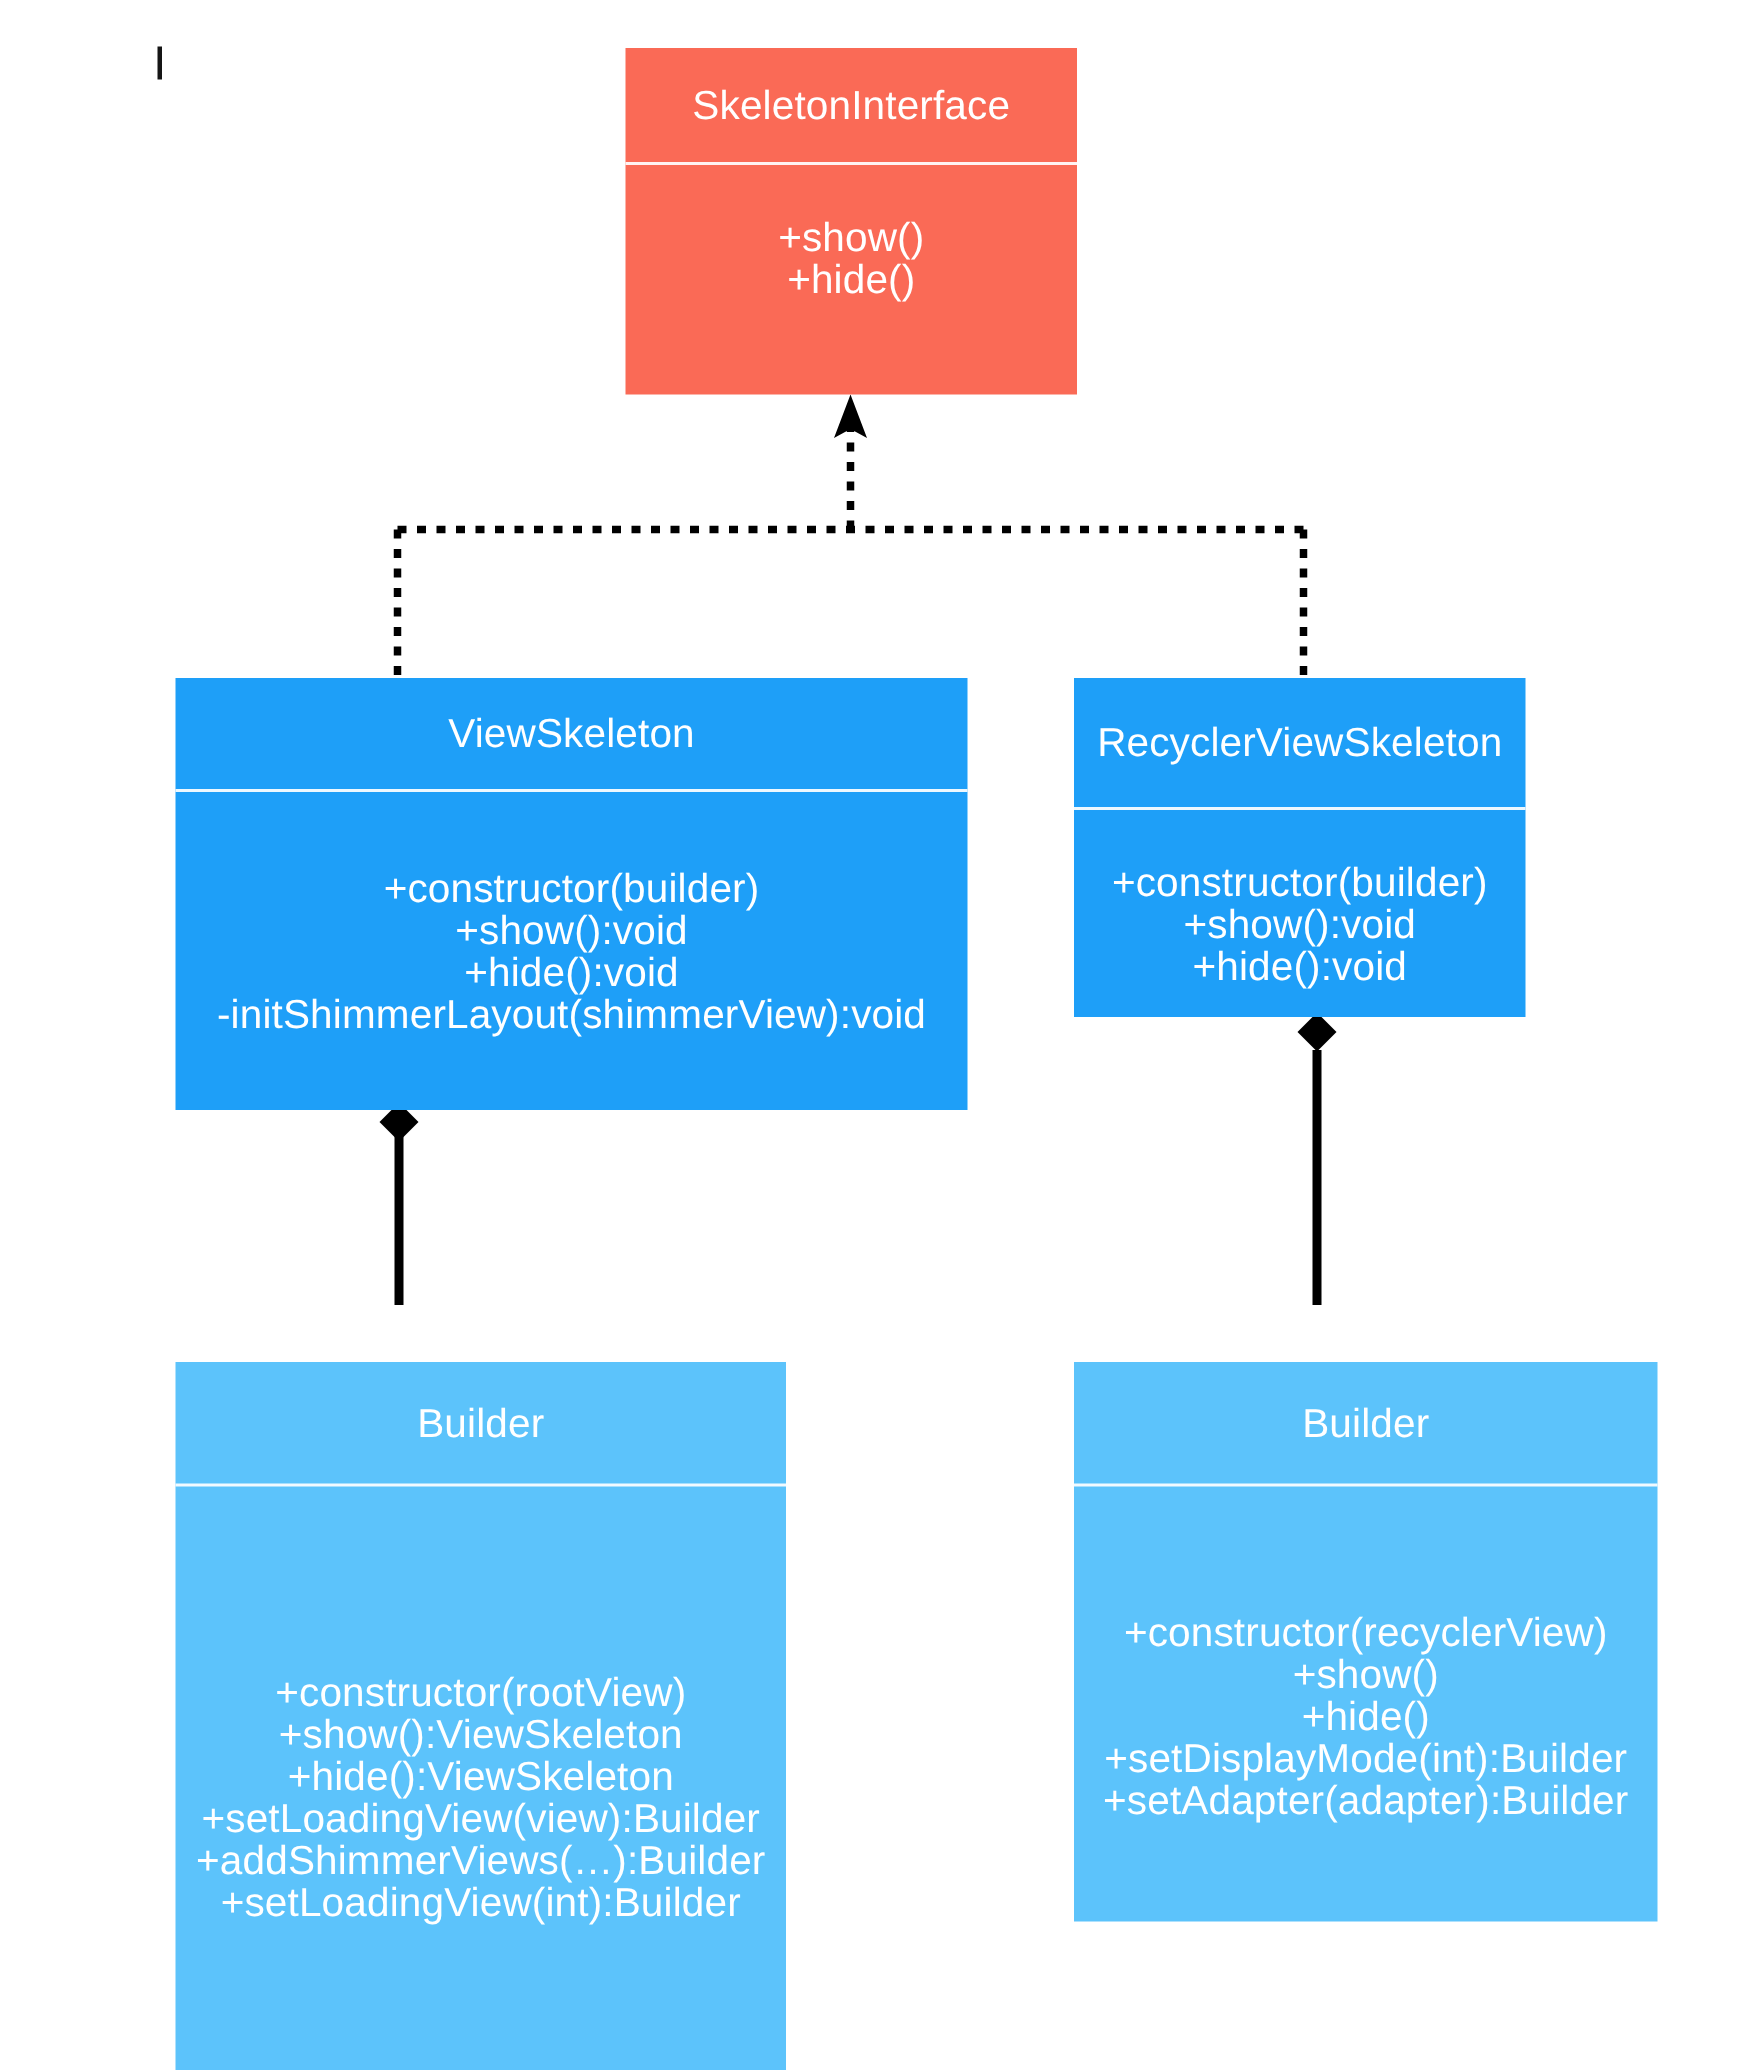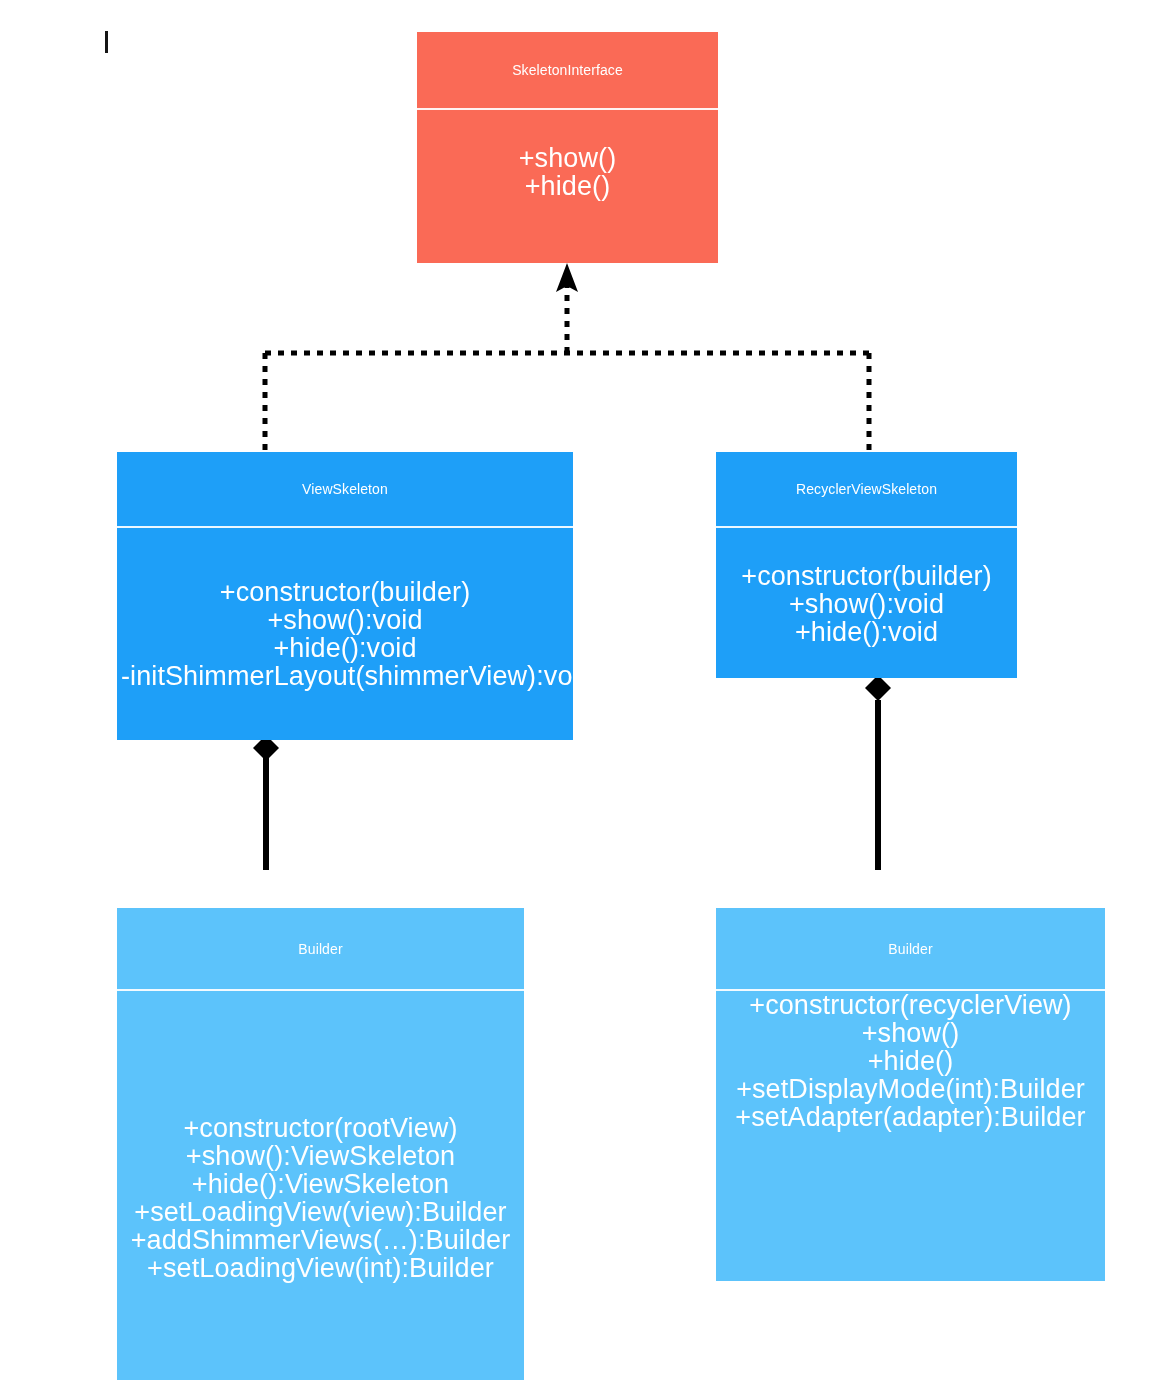--- a/index.html
+++ b/index.html
@@ -23,21 +23,21 @@
   
   .uml-box {
     position: absolute;
     box-sizing: border-box;
     color: #ffffff;
     display: flex;
     flex-direction: column;
     z-index: 3;
   }
   .uml-title {
-    font-size: 14px;
+    font-size: 27px;
     line-height: 26px;
     letter-spacing: 0.1px;
     display: flex;
     align-items: center;
     justify-content: center;
     border-bottom: 2px solid rgba(255,255,255,0.92);
     box-sizing: border-box;
   }
   .uml-members {
     flex: 1 1 auto;
@@ -57,35 +57,35 @@
   
   .c-interface { background: #fa6a56; }
   .c-impl      { background: #1e9ff8; }
   .c-builder   { background: #5cc3fb; margin-top: 38px; }
 
   
   #box-skeleton-interface { left: 417px; top: 32px;  width: 301px; height: 231px; }
   #box-skeleton-interface .uml-title   { height: 78px; }
   #box-skeleton-interface .uml-members { padding-top: 34px; justify-content: flex-start; }
 
-  #box-view-skeleton { left: 117px; top: 452px; width: 456px; height: 288px; }
+  #box-view-skeleton { left: 117px; top: 452px; width: 528px; height: 288px; }
   #box-view-skeleton .uml-title   { height: 76px; }
   #box-view-skeleton .uml-members { padding-top: 50px; justify-content: flex-start; }
 
   #box-recycler-view-skeleton { left: 716px; top: 452px; width: 301px; height: 226px; }
-  #box-recycler-view-skeleton .uml-title   { height: 76px; }
+  #box-recycler-view-skeleton .uml-title   { height: 88px; }
   #box-recycler-view-skeleton .uml-members { padding-top: 34px; justify-content: flex-start; }
 
   #box-builder-view { left: 117px; top: 870px; width: 407px; height: 485px; }
   #box-builder-view .uml-title   { height: 83px; }
   #box-builder-view .uml-members { padding-top: 123px; justify-content: flex-start; border-radius: 10px; }
 
   #box-builder-recycler { left: 716px; top: 870px; width: 389px; height: 373px; }
   #box-builder-recycler .uml-title   { height: 83px; }
-  #box-builder-recycler .uml-members { justify-content: flex-start; }
+  #box-builder-recycler .uml-members { padding-top: 83px; justify-content: flex-start; }
 
   
   .connector-layer {
     position: absolute;
     left: 0; top: 0;
     width: 1164px;
     height: 1380px;
     z-index: 1;
     pointer-events: none;
   }

